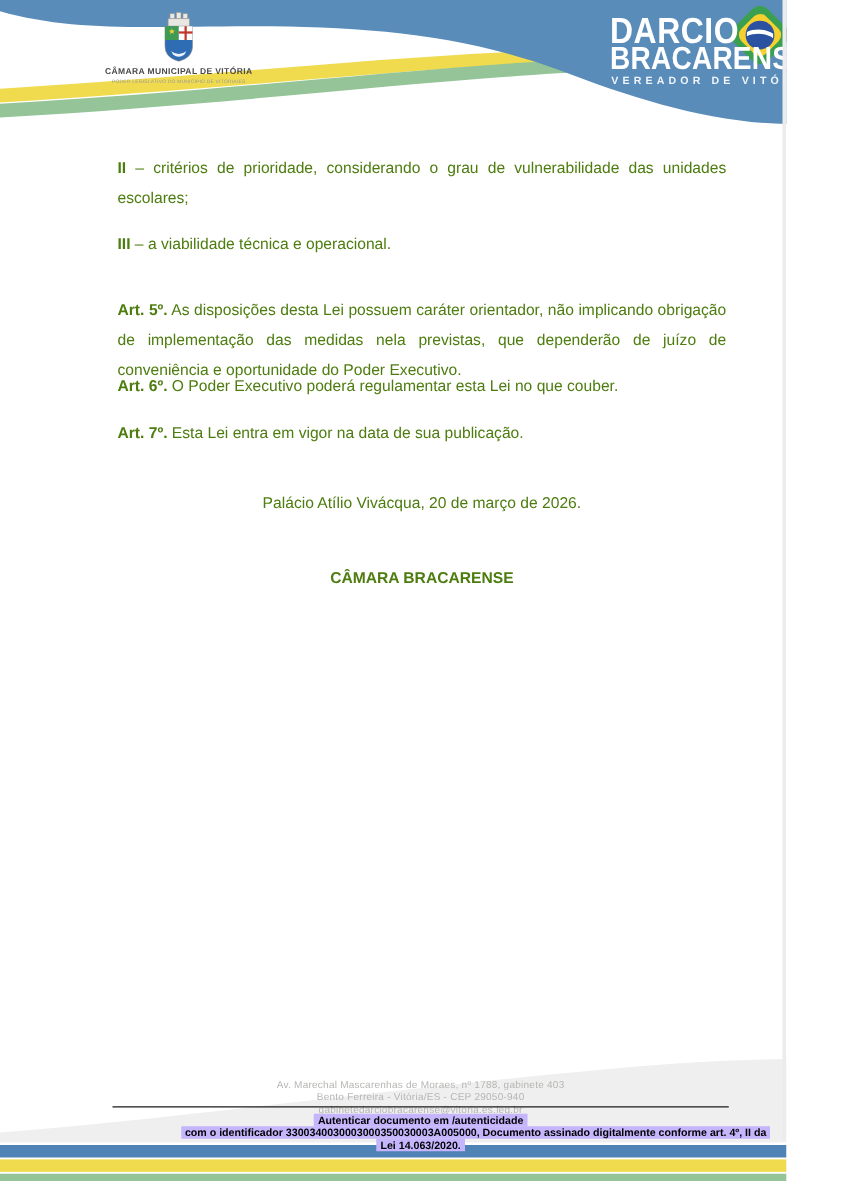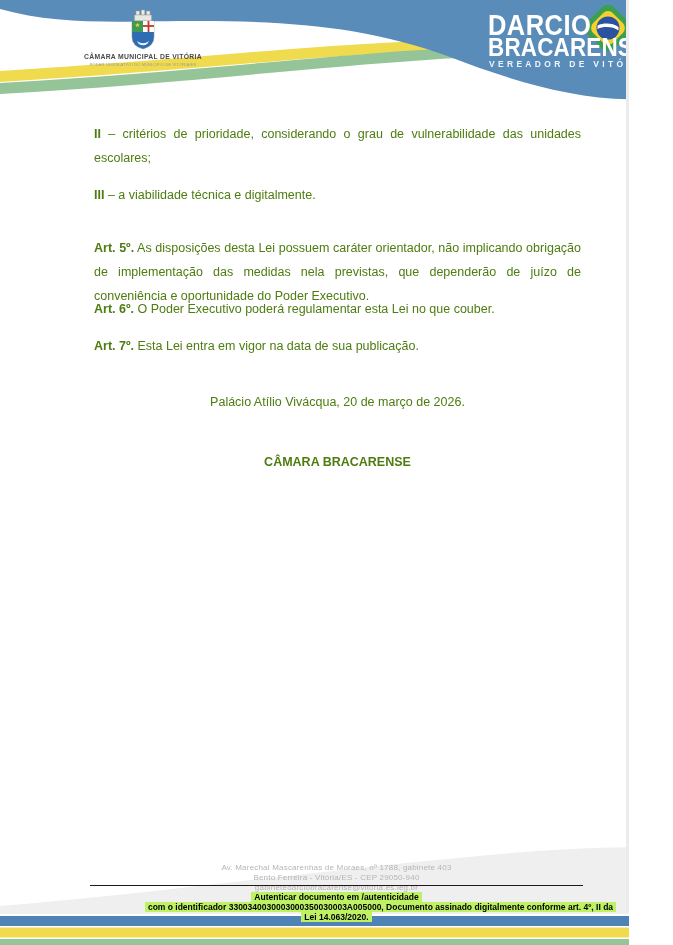--- a/index.html
+++ b/index.html
@@ -29,21 +29,21 @@
   .bold{font-weight:bold;}
   
   .ftr-svg{position:absolute;left:0;top:830px;}
   .addr{
     position:absolute;left:0;top:863px;width:673px;text-align:center;
     font-size:8px;line-height:10px;color:#b5b5b3;letter-spacing:.2px;
   }
   .auth-rule{position:absolute;left:90px;top:885px;width:493px;height:1px;background:#1b1b1b;}
   .auth-line{position:absolute;left:0;width:673px;text-align:center;}
   .auth-line span{
-    display:inline-block;background:#bef264;padding:0 3px;
+    display:inline-block;background:#c4b5fd;padding:0 3px;
     font-size:8.5px;line-height:10px;font-weight:bold;color:#000;
   }
   .l1{top:886px;} .l2{top:896px;margin-left:44px;} .l3{top:906px;}
   .right-edge{position:absolute;right:0;top:0;width:3px;height:912px;background:#ececec;}
 </style>
 </head>
 <body>
 
 <div class="page">
 
@@ -82,21 +82,21 @@
   </svg>
 
   <div class="brand">
     <div class="brand-l1">DARCIO</div>
     <div class="brand-l2">BRACARENSE</div>
   </div>
   <div class="brand-role">VEREADOR DE VITÓRIA</div>
 
   <p class="para j" style="top:122px"><b>II</b><span> – critérios de prioridade, considerando o grau de vulnerabilidade das unidades escolares;</span></p>
 
-  <p class="para" style="top:183px"><b>III</b><span> – a viabilidade técnica e digitalmente.</span></p>
+  <p class="para" style="top:183px"><b>III</b><span> – a viabilidade técnica e operacional.</span></p>
 
   <p class="para j" style="top:236px"><b>Art. 5º.</b><span> As disposições desta Lei possuem caráter orientador, não implicando obrigação de implementação das medidas nela previstas, que dependerão de juízo de conveniência e oportunidade do Poder Executivo.</span></p>
 
   <p class="para" style="top:297px"><b>Art. 6º.</b><span> O Poder Executivo poderá regulamentar esta Lei no que couber.</span></p>
 
   <p class="para" style="top:334px"><b>Art. 7º.</b><span> Esta Lei entra em vigor na data de sua publicação.</span></p>
 
   <p class="para c" style="top:390px">Palácio Atílio Vivácqua, 20 de março de 2026.</p>
 
   <p class="para c bold" style="top:450px">CÂMARA BRACARENSE</p>

